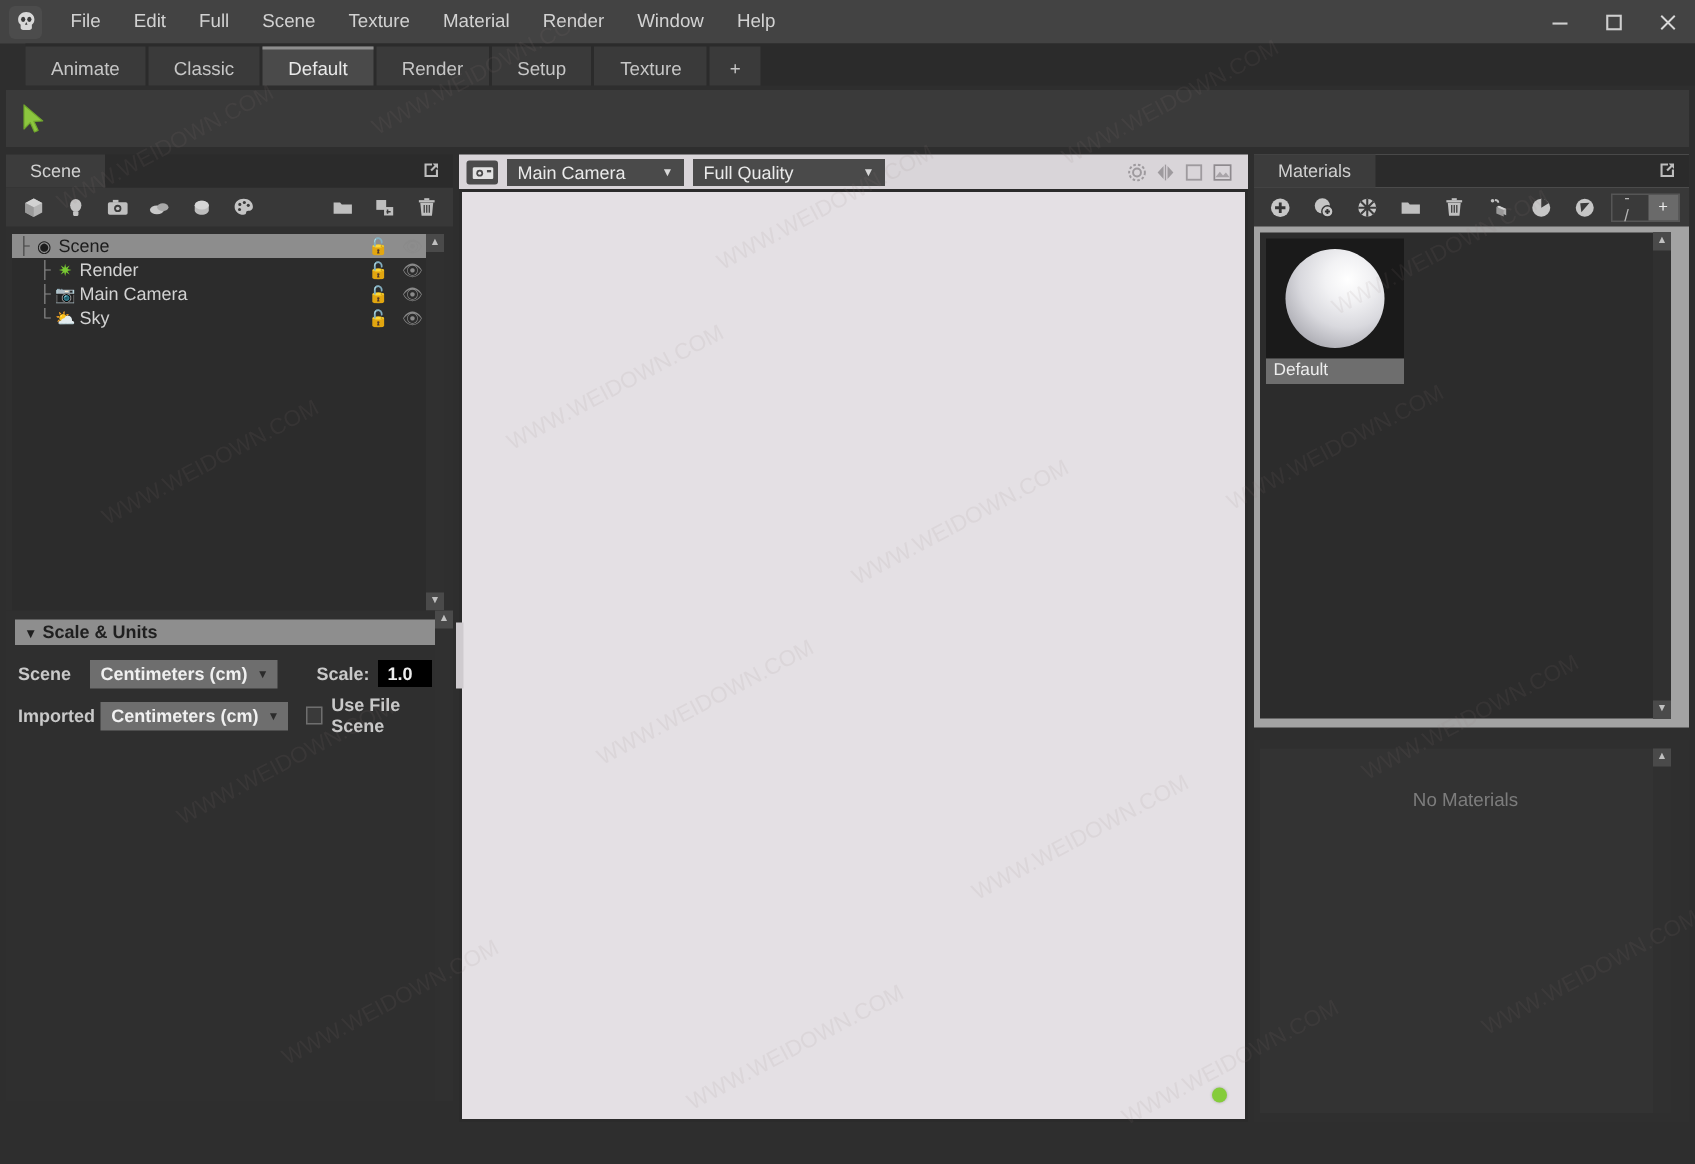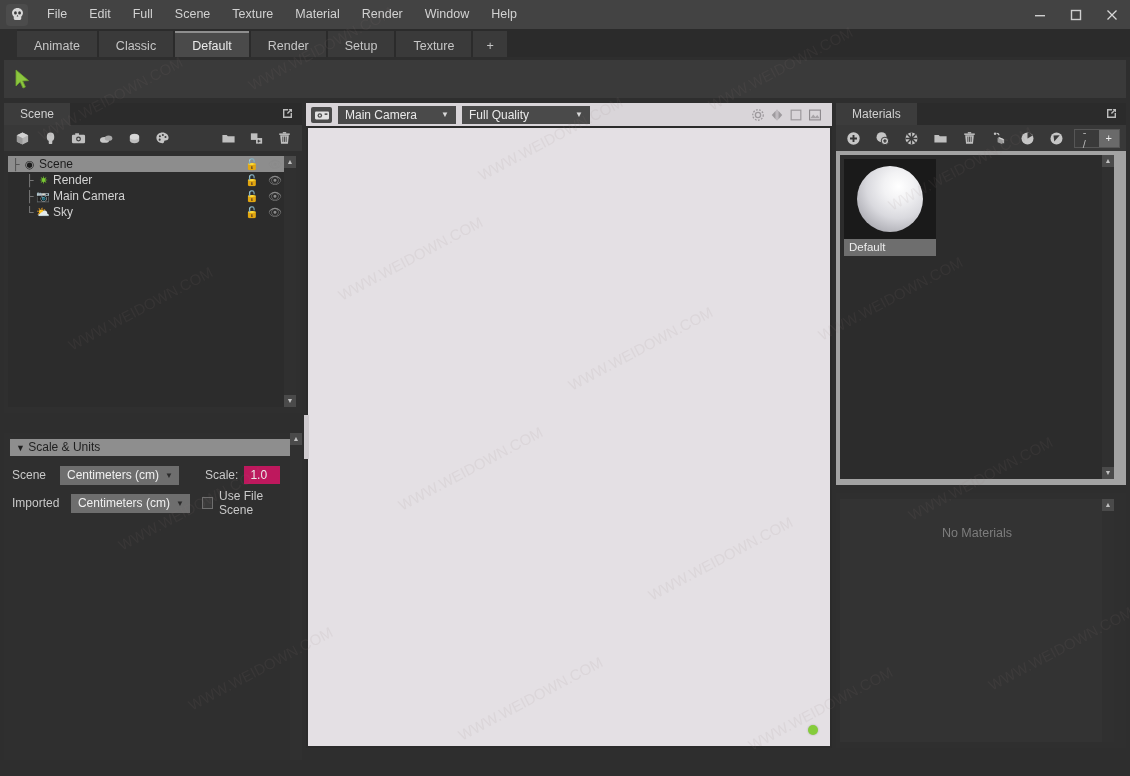--- a/index.html
+++ b/index.html
@@ -93,37 +93,37 @@
   }
   .vscroll {
     position: absolute; right: 0; top: 0; bottom: 0; width: 12px; background: #303030;
   }
   .vscroll .arw {
     width: 12px; height: 12px; background: #4a4a4a; color: #c0c0c0;
     font-size: 7px; text-align: center; line-height: 12px;
   }
   .vscroll .arw.bot { position: absolute; bottom: 0; }
 
-  .scaleunits { position: absolute; left: 0; top: 330px; width: 298px; height: 327px; background: #2f2f2f; }
+  .scaleunits { position: absolute; left: 0; top: 304px; width: 298px; height: 327px; background: #2f2f2f; font-weight: bold; }
   .su-header {
     margin: 6px 6px 0 6px; height: 17px; background: #8e8e8e; color: #1f1f1f;
     font-size: 12px; line-height: 17px; padding-left: 6px;
   }
   .su-body { padding: 8px 8px 0 8px; }
   .su-row { display: flex; align-items: center; height: 22px; margin-bottom: 6px; }
   .su-label { font-size: 12px; color: #c9c9c9; }
   .dropdown {
     background: #6e6e6e; color: #f0f0f0; font-size: 12px; height: 19px; line-height: 19px;
     padding: 0 20px 0 7px; position: relative; display: inline-block; white-space: nowrap;
   }
   .dropdown .car {
     position: absolute; right: 6px; top: 0; line-height: 19px; font-size: 8px; color: #2b2b2b;
   }
   .field {
-    background: #be185d; color: #ededed; font-size: 12px; height: 18px; line-height: 18px;
+    background: #000000; color: #ededed; font-size: 12px; height: 18px; line-height: 18px;
     padding: 0 6px; min-width: 36px; display: inline-block;
   }
   .checkbox {
     width: 12px; height: 12px; background: #3a3a3a; border: 1px solid #6e6e6e;
     display: inline-block; margin-right: 6px;
   }
 
   
   .viewport-wrap { position: absolute; left: 306px; top: 103px; width: 526px; height: 645px; background: #2b2b2b; }
   .vp-toolbar {

